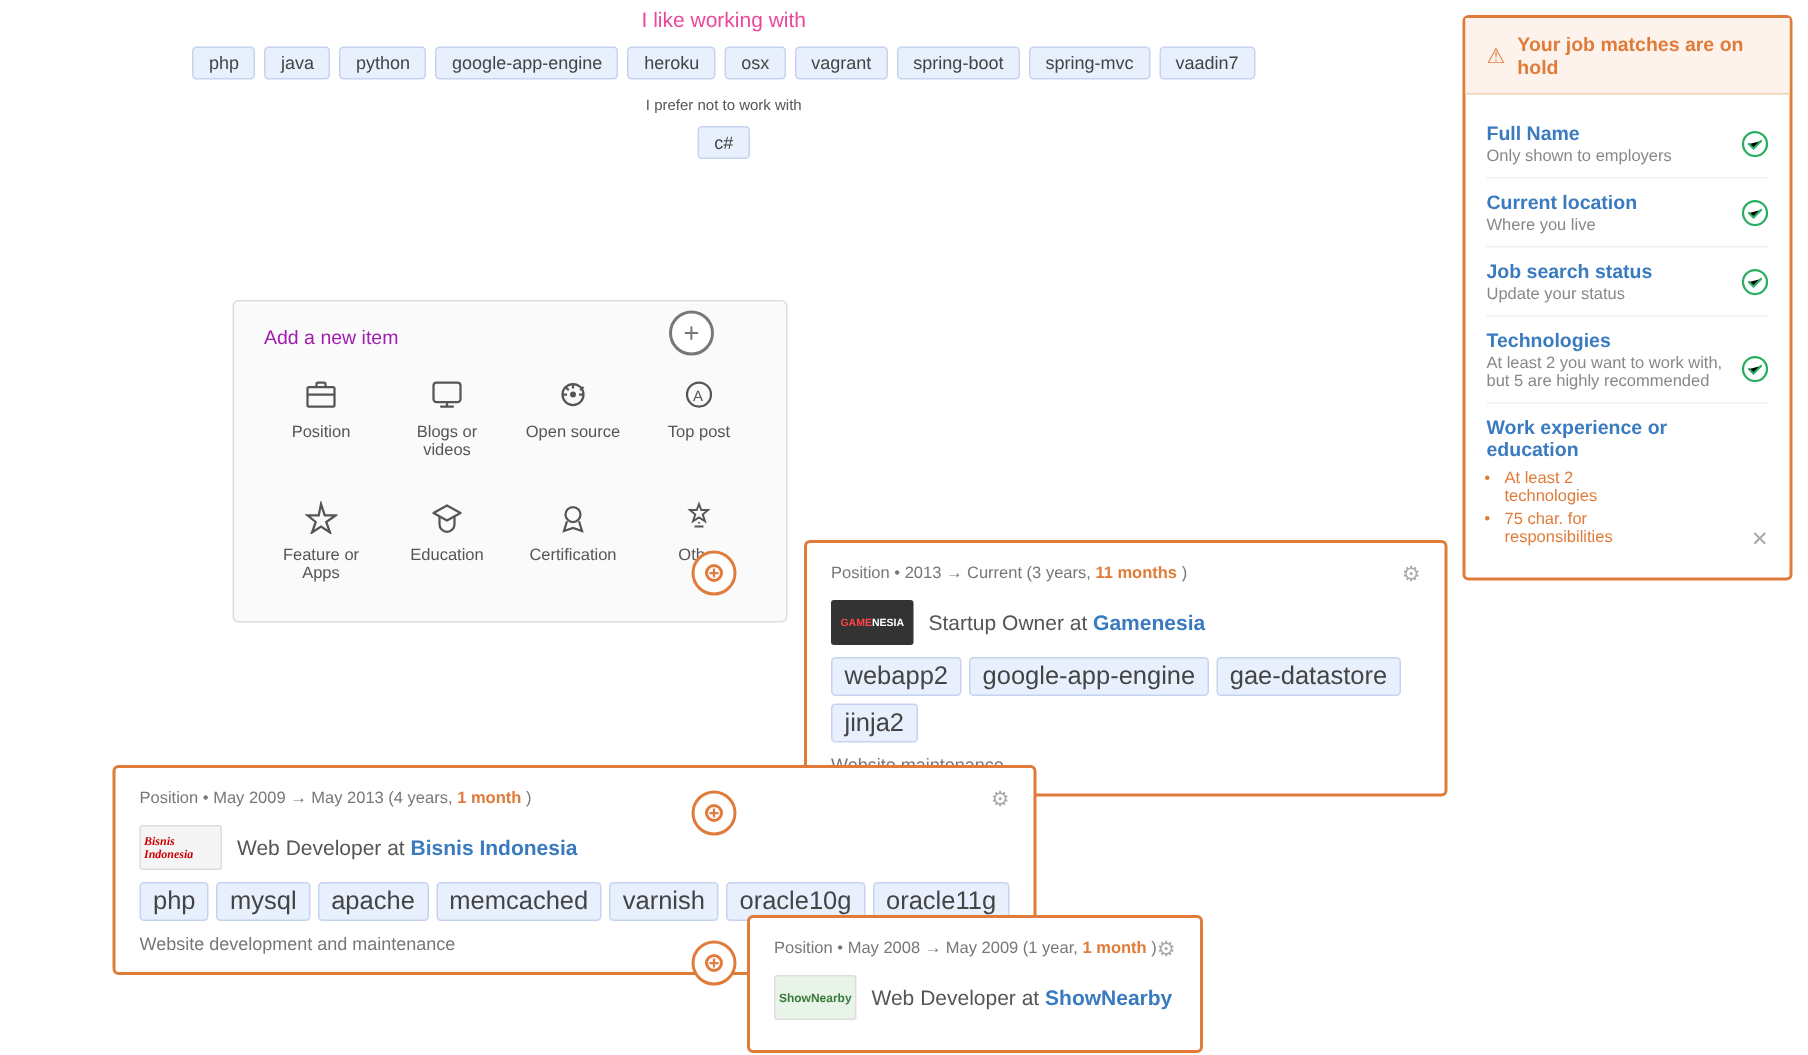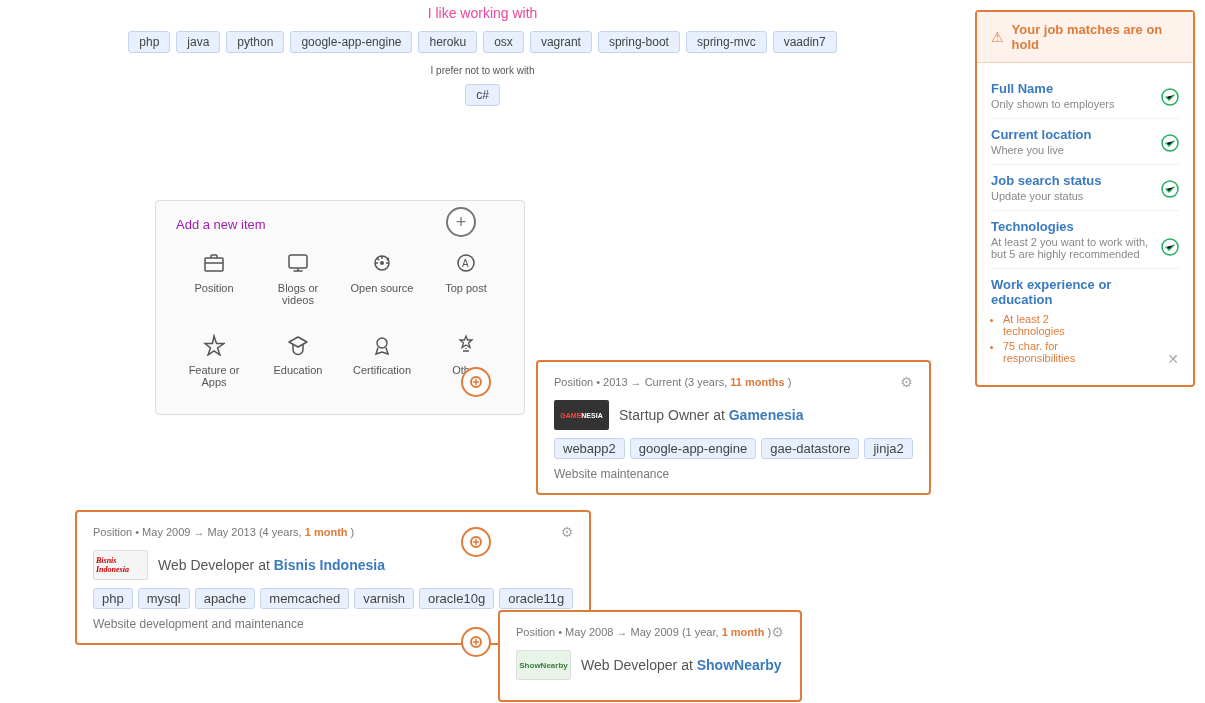--- a/index.html
+++ b/index.html
@@ -168,21 +168,21 @@
       gap: 5px;
       margin-bottom: 8px;
     }
 
     .position-tag {
       background: #e8f0fe;
       border: 1px solid #c5d3f0;
       color: #444;
       padding: 2px 8px;
       border-radius: 3px;
-      font-size: 13px;
+      font-size: 17px;
     }
 
     .position-desc {
       font-size: 12px;
       color: #777;
     }
 
     .timeline-dot {
       width: 30px;
       height: 30px;

